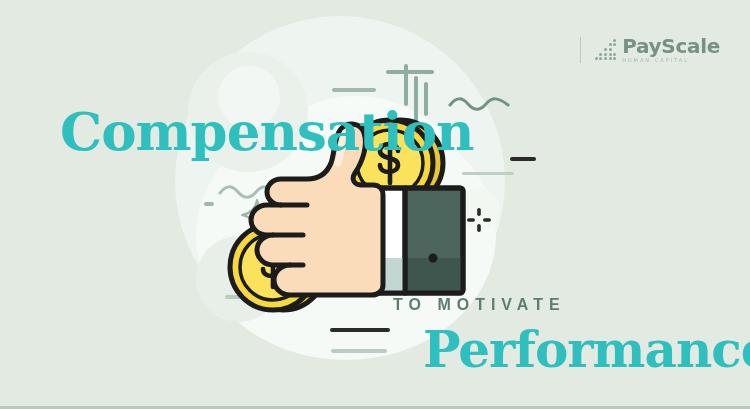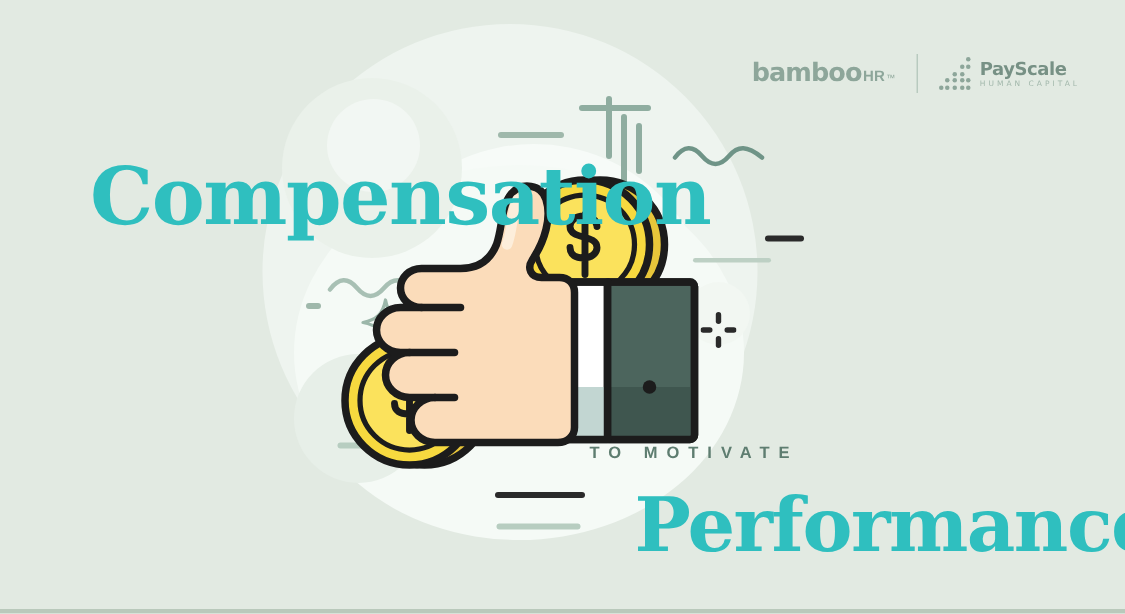--- a/index.html
+++ b/index.html
@@ -65,21 +65,21 @@
   
   .kicker{
     position:absolute;
     color:#5e7d70;
     font-weight:bold;
     font-size:21px;
     letter-spacing:7px;
     font-family:"Liberation Sans", sans-serif;
   }
   .kicker-using{left:52px;top:78px;}
-  .kicker-motivate{left:393px;top:296px;font-size:11px;letter-spacing:6px;}
+  .kicker-motivate{left:393px;top:296px;font-size:16px;letter-spacing:6px;}
   .script{
     position:absolute;
     color:#2fbfbf;
     font-family:"DejaVu Serif", serif;
     font-weight:bold;
     line-height:1;
     white-space:nowrap;
   }
   .script-comp{left:60px;top:105px;font-size:53px;letter-spacing:-1px;}
   .script-perf{left:423px;top:325px;font-size:50px;letter-spacing:-1px;}
@@ -105,21 +105,21 @@
     font-size:10px;font-weight:bold;letter-spacing:0px;margin-left:1px;
   }
   .logo-bamboo .tm{font-size:6px;margin-left:1px;vertical-align:super;}
   .logo-divider{width:1px;height:26px;background:#a9bfb2;}
   .logo-pay{display:flex;align-items:center;gap:6px;}
   .dotgrid{display:grid;grid-template-columns:repeat(5,3px);grid-auto-rows:3px;gap:1.6px;}
   .dotgrid i{display:block;width:3px;height:3px;border-radius:50%;background:#6d8c7f;}
   .dotgrid i.off{background:transparent;}
   .pay-text{line-height:1;}
   .pay-name{
-    font-size:12px;font-weight:bold;color:#4f6f62;letter-spacing:-0.3px;
+    font-size:20px;font-weight:bold;color:#4f6f62;letter-spacing:-0.3px;
     font-family:"DejaVu Sans", sans-serif;
   }
   .pay-tag{
     font-size:5px;letter-spacing:2px;color:#8aa597;margin-top:2px;
     font-family:"DejaVu Sans", sans-serif;
   }
 </style>
 </head>
 <body>
 
@@ -224,25 +224,20 @@
     </g>
   </svg>
 
   <div class="script script-comp">Compensation</div>
 
   <div class="kicker kicker-motivate">TO MOTIVATE</div>
   <div class="script script-perf">Performance</div>
 
   <div class="logos">
 
-    <div class="logo-bamboo">
-      <span class="wordmark">bamboo</span>
-      <span class="hr">HR</span>
-      <span class="tm">™</span>
-    </div>
 
     <div class="logo-divider"></div>
 
     <div class="logo-pay">
       <div class="dotgrid">
         <i class="off"></i>
           <i class="off"></i>
           <i class="off"></i>
           <i class="off"></i>
           <i></i>

